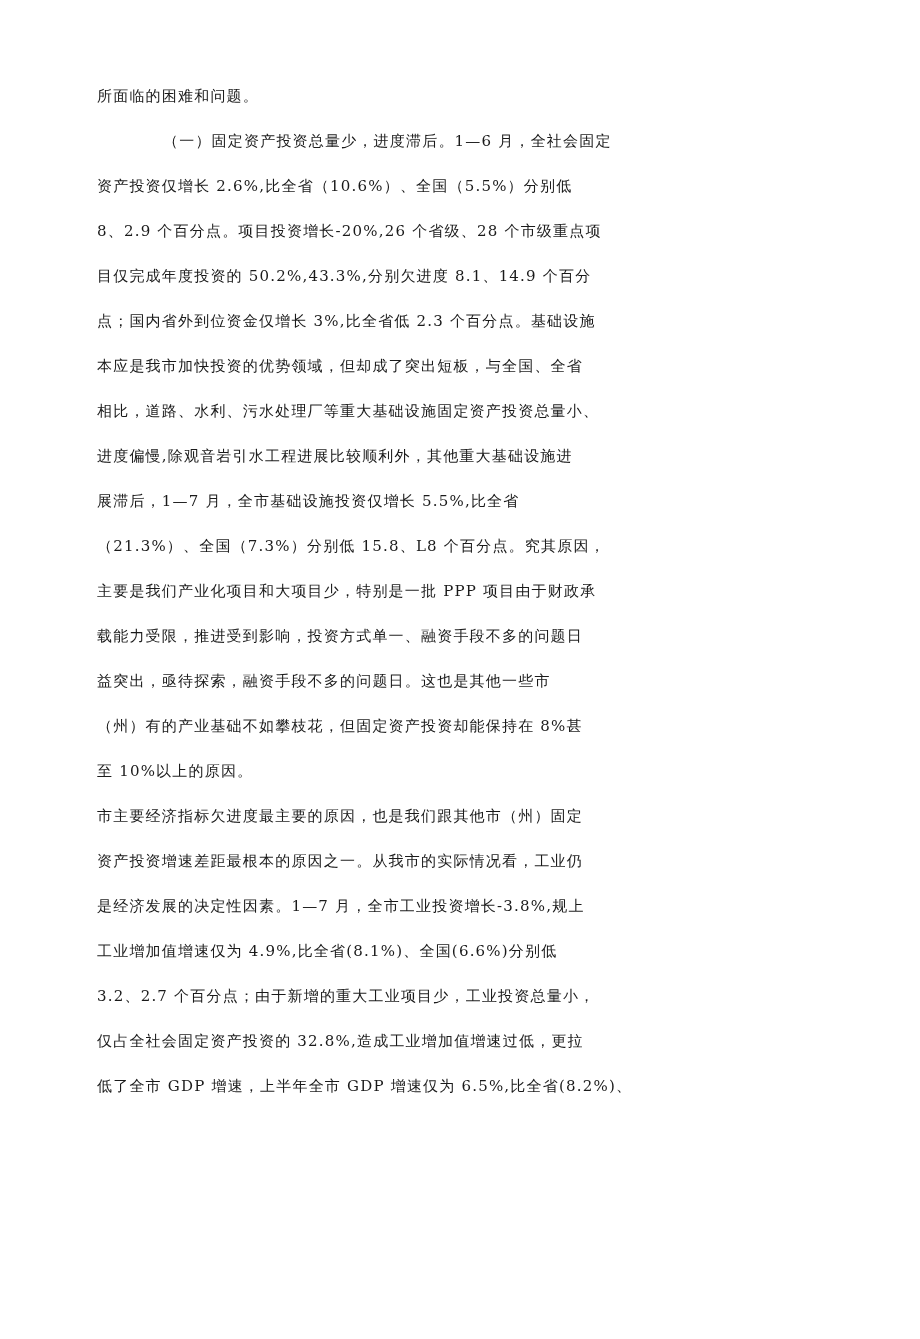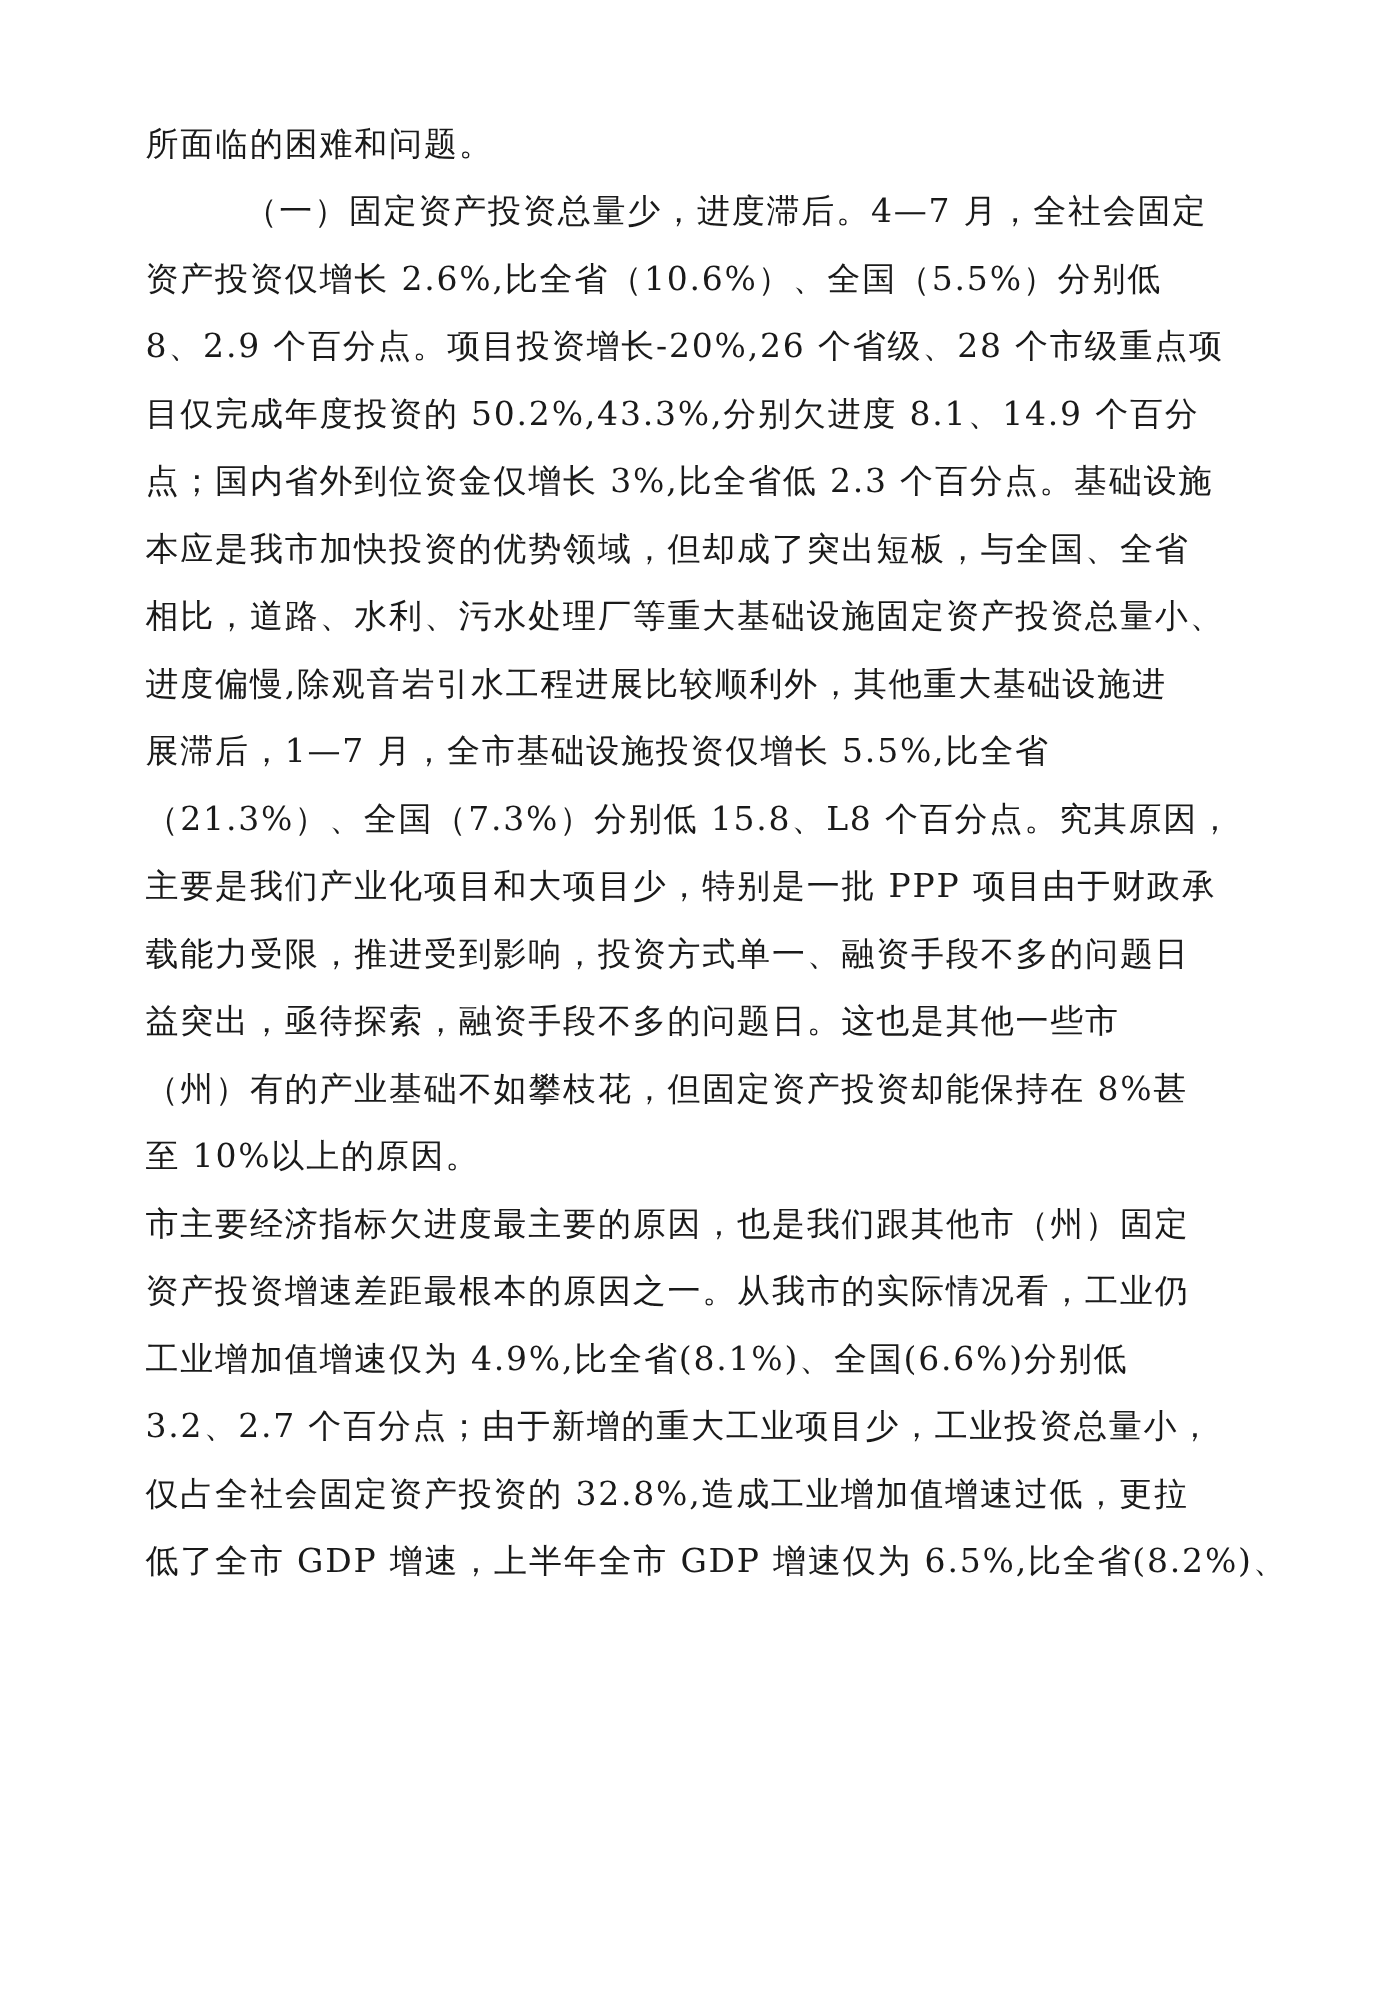--- a/index.html
+++ b/index.html
@@ -17,56 +17,57 @@
     }
     .page {
       position: absolute;
       left: 97px;
       top: 74px;
       width: 740px;
     }
     .line {
       height: 45px;
       line-height: 45px;
-      font-size: 22px;
+      font-size: 15px;
       white-space: nowrap;
       letter-spacing: 1.2px;
     }
     .indent {
       padding-left: 66px;
     }
   </style>
 </head>
 <body>
 
 <div class="page">
 
   <div>
     <div class="line">所面临的困难和问题。</div>
   </div>
 
   <div>
-    <div class="line indent">（一）固定资产投资总量少，进度滞后。4—7 月，全社会固定</div>
+    <div class="line indent">（一）固定资产投资总量少，进度滞后。1—6 月，全社会固定</div>
     <div class="line">资产投资仅增长 2.6%,比全省（10.6%）、全国（5.5%）分别低</div>
     <div class="line">8、2.9 个百分点。项目投资增长-20%,26 个省级、28 个市级重点项</div>
     <div class="line">目仅完成年度投资的 50.2%,43.3%,分别欠进度 8.1、14.9 个百分</div>
     <div class="line">点；国内省外到位资金仅增长 3%,比全省低 2.3 个百分点。基础设施</div>
     <div class="line">本应是我市加快投资的优势领域，但却成了突出短板，与全国、全省</div>
     <div class="line">相比，道路、水利、污水处理厂等重大基础设施固定资产投资总量小、</div>
     <div class="line">进度偏慢,除观音岩引水工程进展比较顺利外，其他重大基础设施进</div>
     <div class="line">展滞后，1—7 月，全市基础设施投资仅增长 5.5%,比全省</div>
     <div class="line">（21.3%）、全国（7.3%）分别低 15.8、L8 个百分点。究其原因，</div>
     <div class="line">主要是我们产业化项目和大项目少，特别是一批 PPP 项目由于财政承</div>
     <div class="line">载能力受限，推进受到影响，投资方式单一、融资手段不多的问题日</div>
     <div class="line">益突出，亟待探索，融资手段不多的问题日。这也是其他一些市</div>
     <div class="line">（州）有的产业基础不如攀枝花，但固定资产投资却能保持在 8%甚</div>
     <div class="line">至 10%以上的原因。</div>
   </div>
 
   <div>
     <div class="line">市主要经济指标欠进度最主要的原因，也是我们跟其他市（州）固定</div>
     <div class="line">资产投资增速差距最根本的原因之一。从我市的实际情况看，工业仍</div>
+    <div class="line">是经济发展的决定性因素。1—7 月，全市工业投资增长-3.8%,规上</div>
     <div class="line">工业增加值增速仅为 4.9%,比全省(8.1%)、全国(6.6%)分别低</div>
     <div class="line">3.2、2.7 个百分点；由于新增的重大工业项目少，工业投资总量小，</div>
     <div class="line">仅占全社会固定资产投资的 32.8%,造成工业增加值增速过低，更拉</div>
     <div class="line">低了全市 GDP 增速，上半年全市 GDP 增速仅为 6.5%,比全省(8.2%)、</div>
   </div>
 </div>
 
 </body></html>

